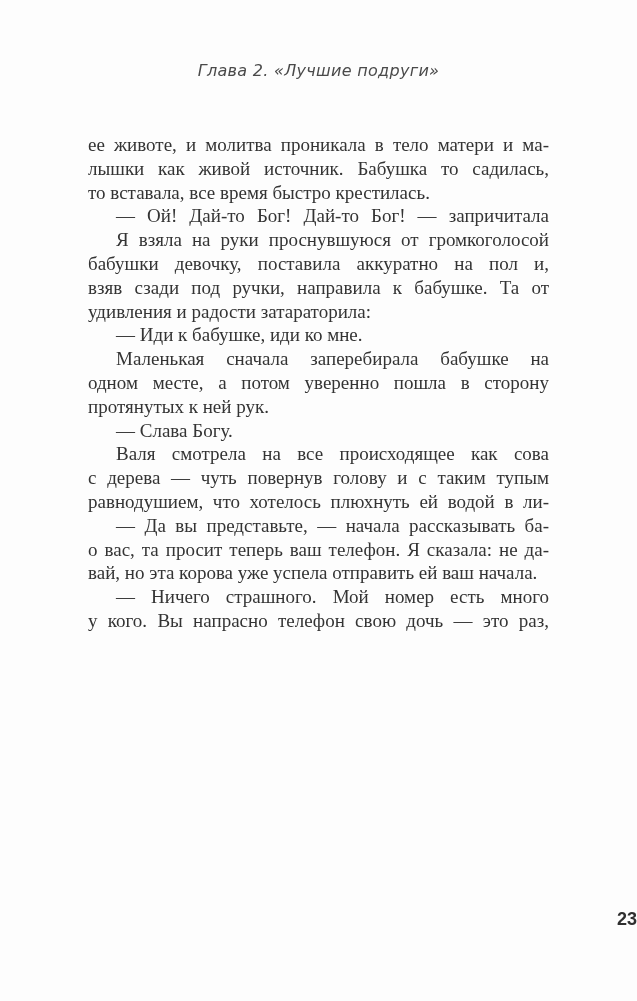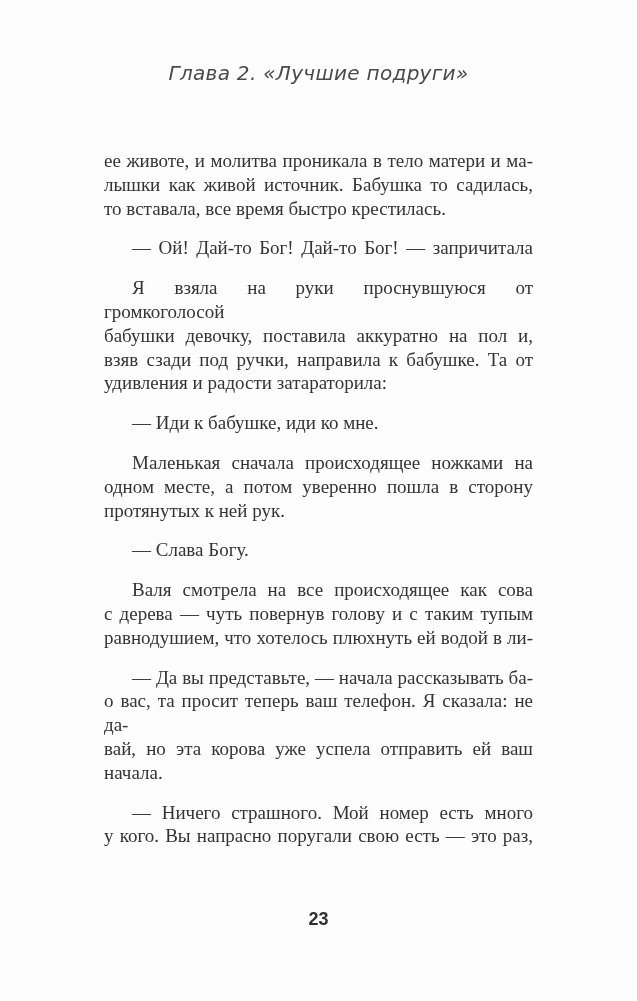--- a/index.html
+++ b/index.html
@@ -19,52 +19,52 @@
     inset: 0;
   }
   .chapter-header {
     position: absolute;
     top: 61px;
     left: 0;
     width: 637px;
     text-align: center;
     font-family: "DejaVu Sans", sans-serif;
     font-style: italic;
-    font-size: 20px;
+    font-size: 16px;
     color: #4a4a4a;
     letter-spacing: 0.3px;
   }
   .text-block {
     position: absolute;
     left: 88px;
     top: 133px;
     width: 461px;
     font-size: 19px;
     line-height: 23.8px;
     color: #343434;
   }
   .paragraph {
-    margin: 16px;
+    margin: 0;
   }
   .line {
     text-align: justify;
     text-align-last: justify;
   }
   .line.last {
     text-align-last: left;
   }
   .line.indent {
     text-indent: 28px;
   }
   .page-number {
     position: absolute;
     top: 909px;
     left: 0;
     width: 637px;
-    text-align: center;
+    text-align: right;
     font-family: "Liberation Sans", sans-serif;
     font-weight: bold;
     font-size: 18px;
     color: #2f2f2f;
   }
 </style>
 </head>
 <body>
 
 <div class="book-page">
@@ -82,37 +82,37 @@
       <div class="paragraph">
         <div class="line indent">Я взяла на руки проснувшуюся от громкоголосой</div>
         <div class="line">бабушки девочку, поставила аккуратно на пол и,</div>
         <div class="line">взяв сзади под ручки, направила к бабушке. Та от</div>
         <div class="line last">удивления и радости затараторила:</div>
       </div>
       <div class="paragraph">
         <div class="line last indent">— Иди к бабушке, иди ко мне.</div>
       </div>
       <div class="paragraph">
-        <div class="line indent">Маленькая сначала происходящее ножками на</div>
+        <div class="line indent">Маленькая сначала заперебирала бабушке на</div>
         <div class="line">одном месте, а потом уверенно пошла в сторону</div>
         <div class="line last">протянутых к ней рук.</div>
       </div>
       <div class="paragraph">
         <div class="line last indent">— Слава Богу.</div>
       </div>
       <div class="paragraph">
         <div class="line indent">Валя смотрела на все происходящее как сова</div>
         <div class="line">с дерева — чуть повернув голову и с таким тупым</div>
         <div class="line">равнодушием, что хотелось плюхнуть ей водой в ли-</div>
       </div>
       <div class="paragraph">
         <div class="line indent">— Да вы представьте, — начала рассказывать ба-</div>
         <div class="line">о вас, та просит теперь ваш телефон. Я сказала: не да-</div>
         <div class="line last">вай, но эта корова уже успела отправить ей ваш начала.</div>
       </div>
       <div class="paragraph">
         <div class="line indent">— Ничего страшного. Мой номер есть много</div>
-        <div class="line">у кого. Вы напрасно поругали свою есть — это раз,</div>
+        <div class="line">у кого. Вы напрасно телефон свою дочь — это раз,</div>
       </div>
     </div>
 
   <div class="page-number">23</div>
 </div>
 
 </body></html>

